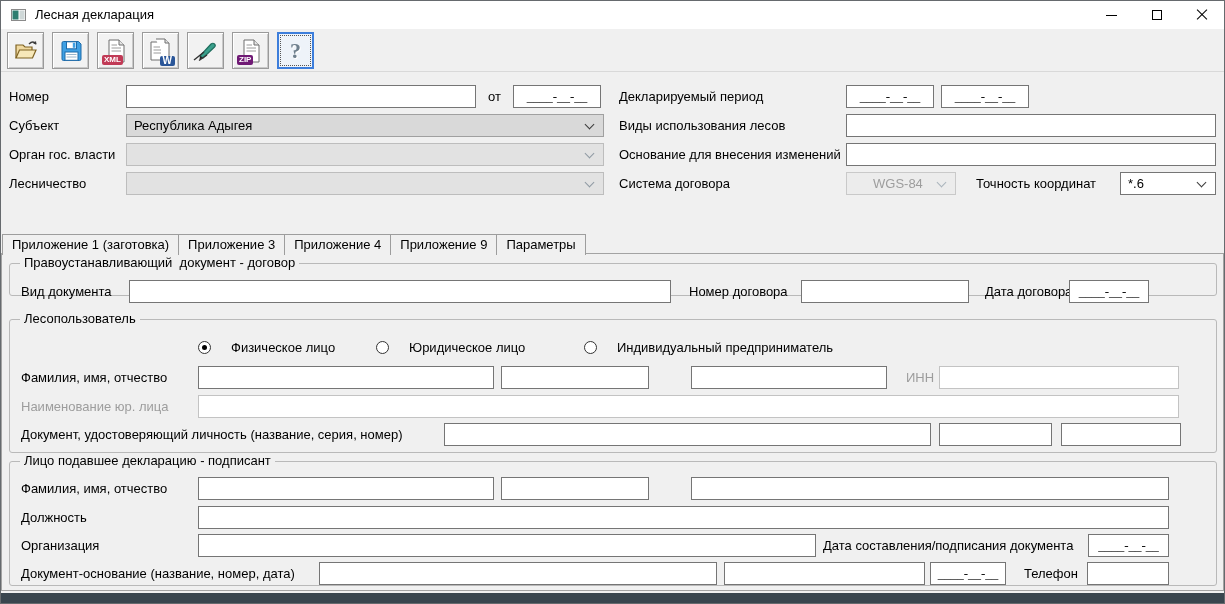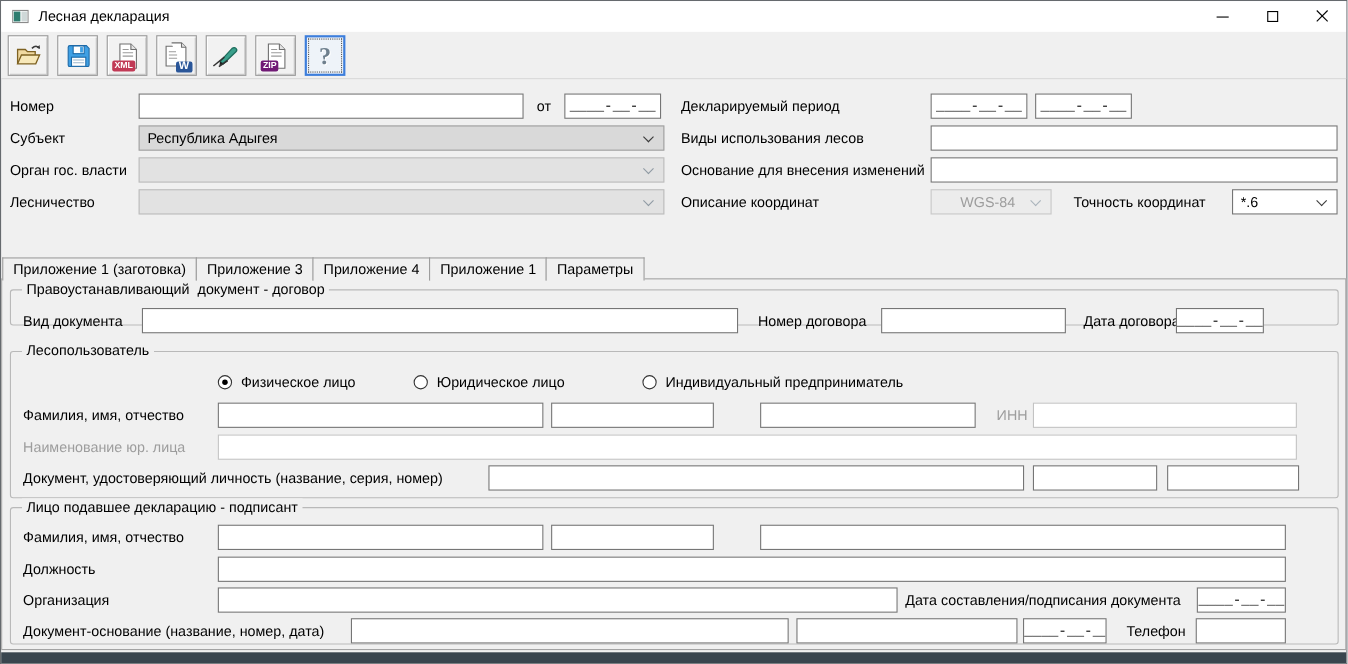--- a/index.html
+++ b/index.html
@@ -27,40 +27,40 @@
           display:flex; align-items:center; justify-content:center; position:relative; }
   .tbtn.focused { border:2px solid #3d7edb; box-shadow:none; outline:1px dotted #555; outline-offset:-4px; background:#eef3f9; }
   .badge { position:absolute; left:4px; bottom:3px; color:#fff; font-size:8px; font-weight:bold; line-height:10px; padding:0 2px; border-radius:2px; letter-spacing:0; }
   .badge.xml { background:#c13a56; }
   .badge.zip { background:#701a75; }
   .badge.w { left:auto; right:3px; bottom:2px; background:#2a5699; font-size:10px; padding:0 3px; border-radius:2px; }
   .help-glyph { font-family:"Liberation Serif", serif; font-size:22px; font-weight:bold; color:#6e7f8d; text-shadow:1px 1px 0 #ffffff; }
   
   .lbl { position:absolute; font-size:13px; line-height:23px; color:#000; white-space:nowrap; }
   .lbl.dis { color:#9d9d9d; }
-  .inp { position:absolute; height:23px; background:#fff; border:1px solid #757575; font-family:Liberation Mono, monospace; font-size:13px; padding:0 4px; color:#000; }
+  .inp { position:absolute; height:23px; background:#fff; border:1px solid #757575; font-family:Liberation Serif, serif; font-size:13px; padding:0 4px; color:#000; }
   .inp.dis { border-color:#c3c3c3; }
   .inp.date { text-align:center; padding:0; letter-spacing:0; }
   .combo { position:absolute; height:23px; background:#d9d9d9; border:1px solid #a0a0a0; font-size:13px; line-height:21px; padding:0 22px 0 7px; color:#000; white-space:nowrap; overflow:hidden; }
   .combo::after { content:""; position:absolute; right:10px; top:6px; width:6px; height:6px; border-right:1.4px solid #3c3c3c; border-bottom:1.4px solid #3c3c3c; transform:rotate(45deg); }
   .combo.dis { background:#e2e2e2; border-color:#bdbdbd; color:#9d9d9d; }
   .combo.dis::after { border-color:#8f9aa3; }
   .combo.dis2 { background:#ececec; border-color:#c9c9c9; color:#9d9d9d; }
   .combo.dis2::after { border-color:#aab4bc; }
   .combo.white { background:#fff; border-color:#757575; }
   
   .tabpage { position:absolute; left:0; top:252px; width:1223px; height:338px; background:#f0f0f0; border:1px solid #a3a3a3; }
   .tabs { position:absolute; left:1px; top:228px; height:26px; display:flex; align-items:flex-end; z-index:3; }
   .tab { height:21px; line-height:20px; padding:0 9px; font-size:13px; color:#000; background:#f0f0f0; border:1px solid #9d9d9d; border-bottom:none; margin-right:-1px; }
   .tab.active { height:25px; line-height:24px; padding:0 11px; background:#f0f0f0; position:relative; z-index:4; box-shadow:0 2px 0 #f0f0f0; }
   
   .gb { position:absolute; border:1px solid #b9b9b9; border-radius:3px; }
   .gb-legend { position:absolute; top:-9px; left:10px; background:#f0f0f0; padding:0 4px; font-size:13px; color:#000; white-space:pre; }
   
-  .radio { position:absolute; display:flex; align-items:center; gap:8px; font-size:13px; color:#000; height:16px; }
+  .radio { position:absolute; display:flex; align-items:center; gap:20px; font-size:13px; color:#000; height:16px; }
   .rdot { width:13px; height:13px; border:1px solid #333; border-radius:50%; background:#fff; position:relative; flex:none; }
   .radio.sel .rdot::after { content:""; position:absolute; left:3px; top:3px; width:5px; height:5px; border-radius:50%; background:#000; }
   
   .bottom-strip { position:absolute; left:0; top:592px; width:100%; height:12px; background:#39454e; }
 </style>
 </head>
 <body>
 
 <div class="window">
 
@@ -160,33 +160,33 @@
     <span class="lbl" style="left:618px; top:113px;">Виды использования лесов</span>
     <input class="inp" style="left: 845px; top: 113px; width: 370px;">
 
     <span class="lbl" style="left:8px; top:142px;">Орган гос. власти</span>
     <div class="combo dis" style="left:125px; top:142px; width:478px;"></div>
     <span class="lbl" style="left:618px; top:142px;">Основание для внесения изменений</span>
     <input class="inp" style="left: 845px; top: 142px; width: 370px;">
 
     <span class="lbl" style="left:8px; top:171px;">Лесничество</span>
     <div class="combo dis" style="left:125px; top:171px; width:478px;"></div>
-    <span class="lbl" style="left:618px; top:171px;">Описание координат</span>
+    <span class="lbl" style="left:618px; top:171px;">Система договора</span>
     <div class="combo dis2" style="left:845px; top:171px; width:110px;padding-left:26px;"><span>WGS-84</span></div>
     <span class="lbl" style="left:975px; top:171px;">Точность координат</span>
     <div class="combo white" style="left:1119px; top:171px; width:96px;"><span>*.6</span></div>
   </div>
 
   <div class="tabpage"></div>
 
   <div class="tabs">
     <span class="tab">Приложение 1 (заготовка)</span>
     <span class="tab">Приложение 3</span>
     <span class="tab">Приложение 4</span>
-    <span class="tab">Приложение 1</span>
+    <span class="tab">Приложение 9</span>
     <span class="tab">Параметры</span>
   </div>
 
   <div class="gb" style="left:8px; top:262px; width:1208px; height:33px;">
     <span class="gb-legend">Правоустанавливающий  документ - договор</span>
   </div>
   <span class="lbl" style="left:20px; top:279px;">Вид документа</span>
   <input class="inp" style="left: 128px; top: 279px; width: 542px;">
   <span class="lbl" style="left:688px; top:279px;">Номер договора</span>
   <input class="inp" style="left: 800px; top: 279px; width: 168px;">

